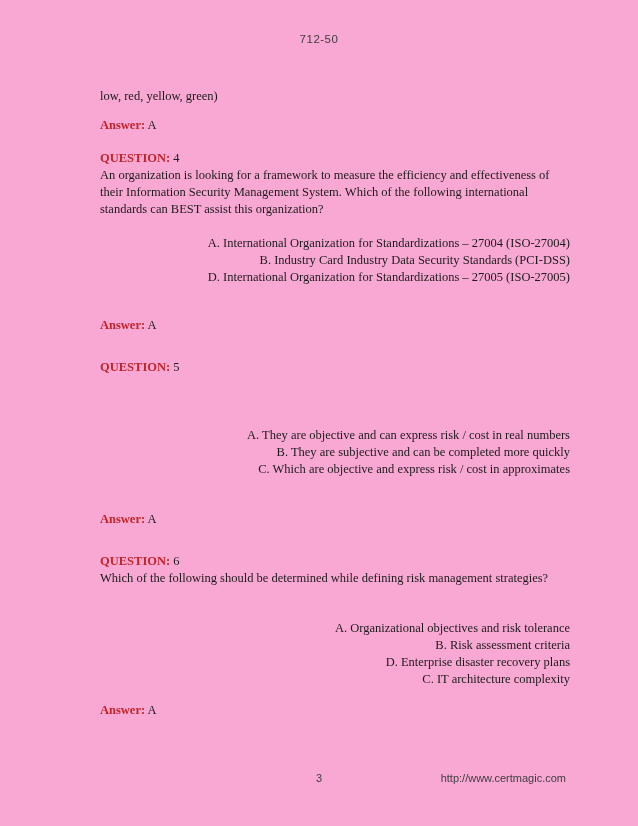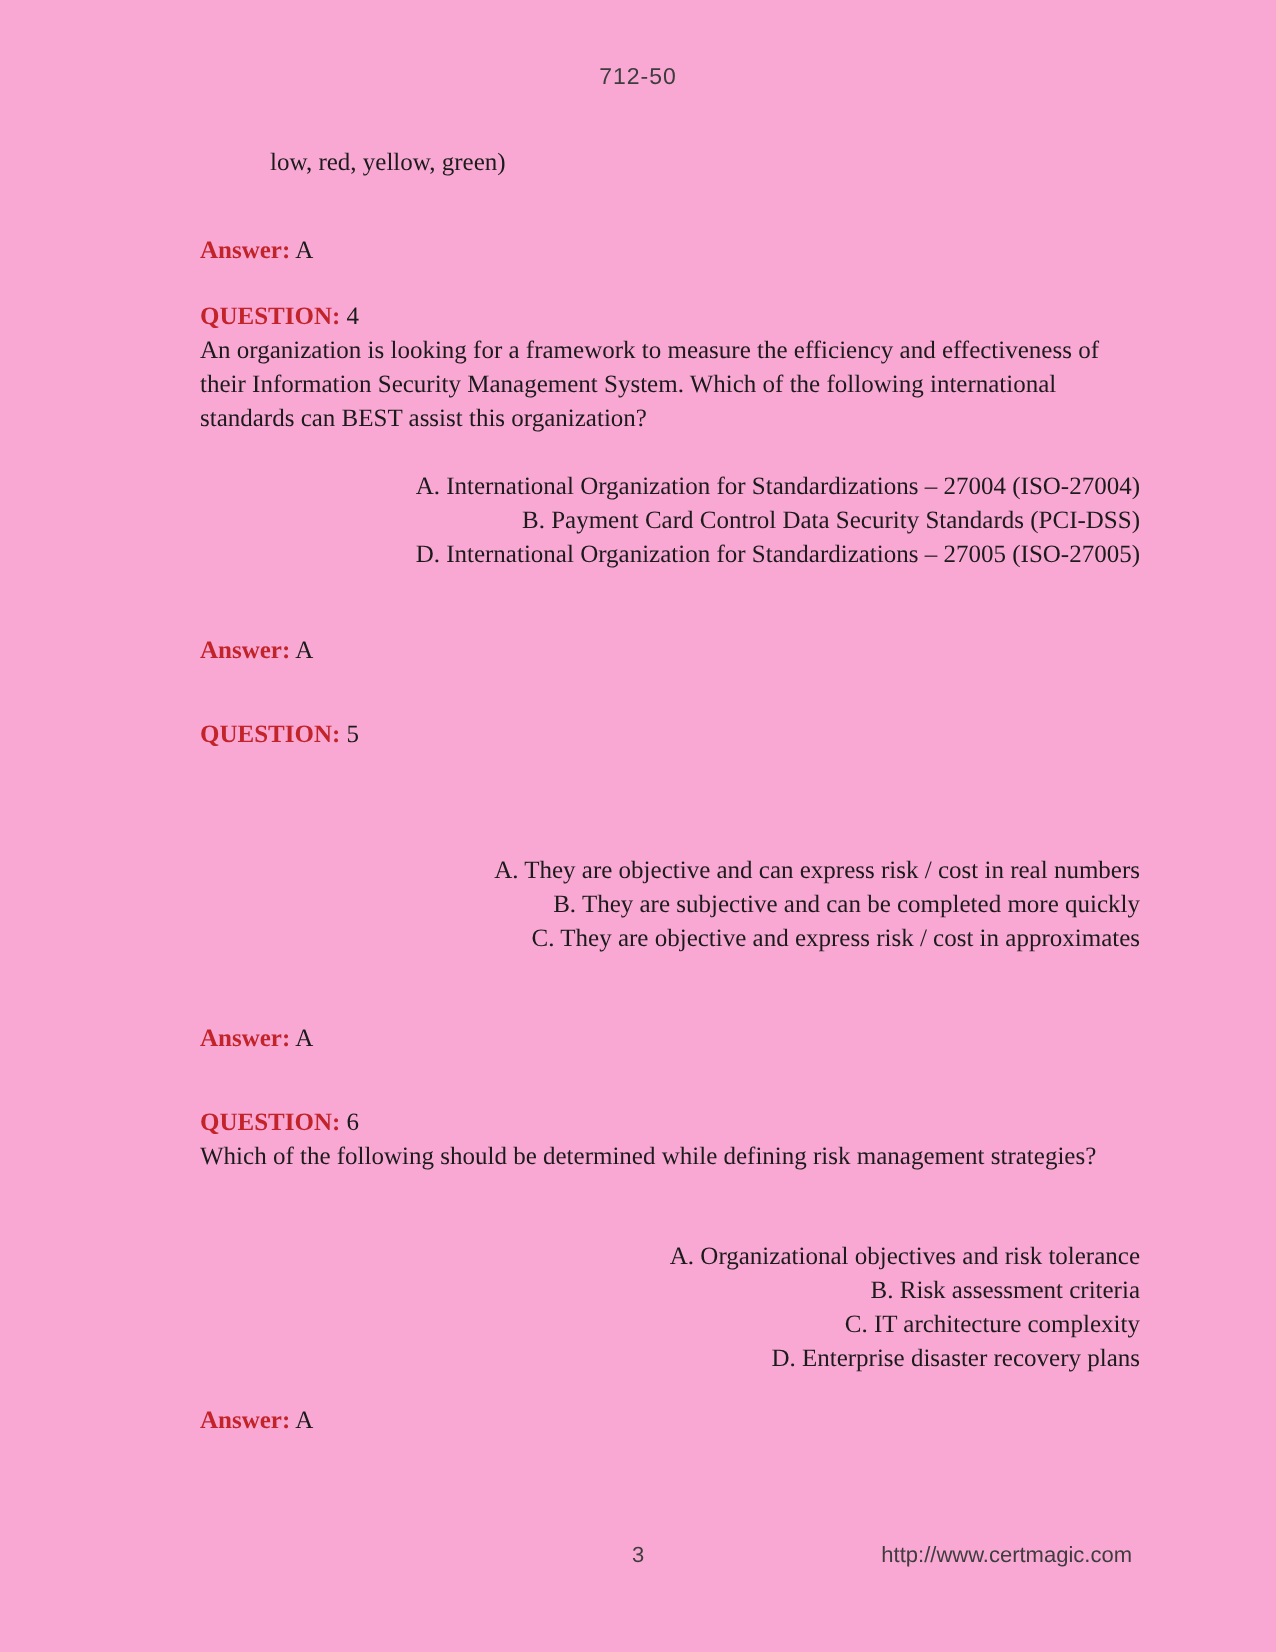--- a/index.html
+++ b/index.html
@@ -39,66 +39,66 @@
     font-size:11px;color:#3d3d3d;
   }
 </style>
 </head>
 <body>
 
 <div class="page">
 
   <div class="header-title sans">712-50</div>
 
-  <div class="body-line" style="top:73px;margin-left:35px;">low, red, yellow, green)</div>
+  <div class="body-line" style="top:88px;">low, red, yellow, green)</div>
 
   <div class="answer-line" style="top:117px;">
     <span class="red">Answer:</span>
     <span> A</span>
   </div>
 
   <div class="q-heading" style="top:150px;">
     <span class="red">QUESTION:</span>
     <span> 4</span>
   </div>
   <div class="q-body" style="top:167px;">An organization is looking for a framework to measure the efficiency and effectiveness of their Information Security Management System. Which of the following international standards can BEST assist this organization?</div>
   <div class="q-options" style="top:235px;">
     <div class="option-line">A. International Organization for Standardizations – 27004 (ISO-27004)</div>
-    <div class="option-line">B. Payment Card Control Data Security Standards (PCI-DSS)</div>
+    <div class="option-line">B. Industry Card Industry Data Security Standards (PCI-DSS)</div>
     <div class="option-line">D. International Organization for Standardizations – 27005 (ISO-27005)</div>
   </div>
   <div class="answer-line" style="top:317px;">
     <span class="red">Answer:</span>
     <span> A</span>
   </div>
 
   <div class="q-heading" style="top:359px;">
     <span class="red">QUESTION:</span>
     <span> 5</span>
   </div>
   <div class="q-options" style="top:427px;">
     <div class="option-line">A. They are objective and can express risk / cost in real numbers</div>
     <div class="option-line">B. They are subjective and can be completed more quickly</div>
-    <div class="option-line">C. They are objective and express risk / cost in approximates</div>
+    <div class="option-line">C. Which are objective and express risk / cost in approximates</div>
   </div>
   <div class="answer-line" style="top:511px;">
     <span class="red">Answer:</span>
     <span> A</span>
   </div>
 
   <div class="q-heading" style="top:553px;">
     <span class="red">QUESTION:</span>
     <span> 6</span>
   </div>
   <div class="q-body" style="top:570px;">Which of the following should be determined while defining risk management strategies?</div>
   <div class="q-options" style="top:620px;">
     <div class="option-line">A. Organizational objectives and risk tolerance</div>
     <div class="option-line">B. Risk assessment criteria</div>
+    <div class="option-line">D. Enterprise disaster recovery plans</div>
     <div class="option-line">C. IT architecture complexity</div>
-    <div class="option-line">D. Enterprise disaster recovery plans</div>
   </div>
   <div class="answer-line" style="top:702px;">
     <span class="red">Answer:</span>
     <span> A</span>
   </div>
 
   <div class="footer-page-number sans">3</div>
   <div class="footer-url sans">http://www.certmagic.com</div>
 
 </div>

